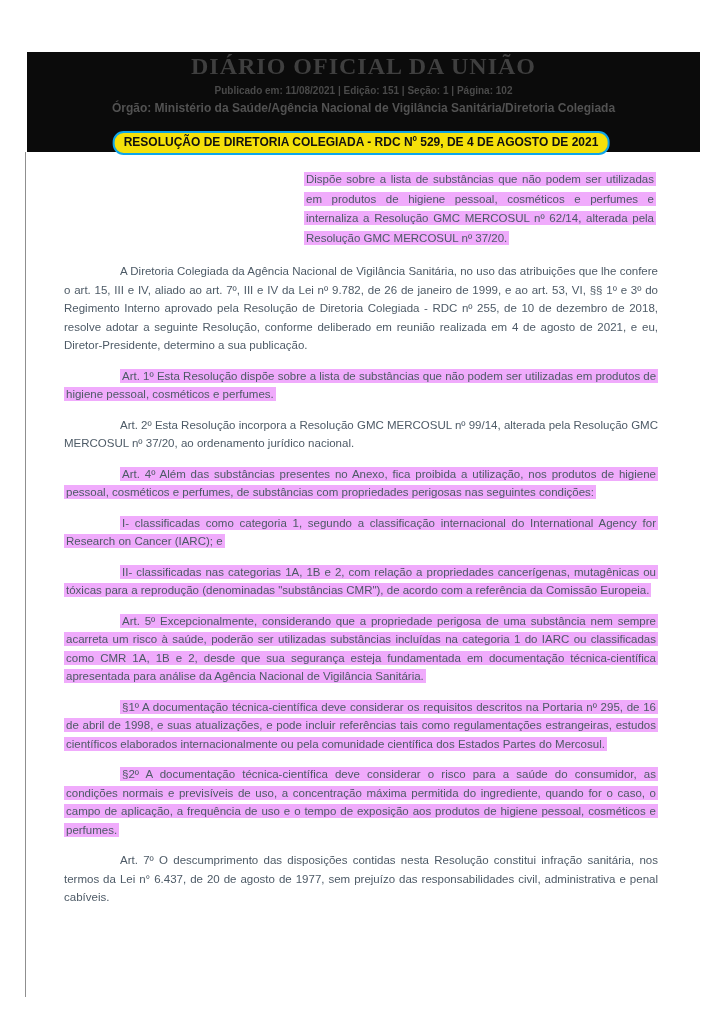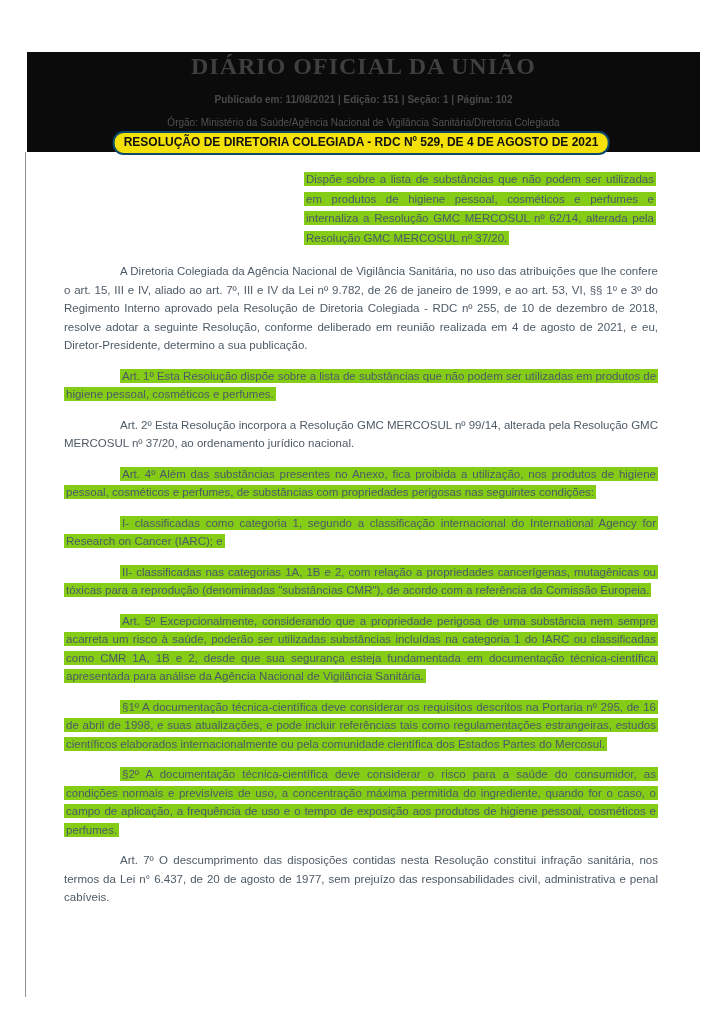--- a/index.html
+++ b/index.html
@@ -34,38 +34,38 @@
     font-size: 24px;
     letter-spacing: 1px;
     color: #3f3f3f;
     margin: 0;
     line-height: 28px;
   }
   .gazette-pubinfo {
     font-size: 10px;
     color: #4a4a4a;
     font-weight: 700;
-    margin-top: 14px;
+    margin-top: 5px;
     line-height: 12px;
   }
   .gazette-organ {
-    font-size: 10px;
+    font-size: 12px;
     color: #525252;
-    font-weight: 400;
-    margin-top: 11px;
+    font-weight: 700;
+    margin-top: 5px;
     line-height: 12px;
   }
   
   .resolution-pill {
     position: absolute;
     left: 361px;
     top: 131px;
     transform: translateX(-50%);
     background: #f5e10a;
-    border: 2px solid #0c4a6e;
+    border: 2px solid #0ea5e9;
     border-radius: 11px;
     padding: 2px 9px 3px 9px;
     font-size: 12px;
     font-weight: 700;
     color: #111111;
     white-space: nowrap;
     line-height: 15px;
   }
   
   .content-area {
@@ -88,21 +88,21 @@
   }
   .doc-body p.para {
     margin: 12px 0 6px 0;
     font-size: 11.5px;
     line-height: 18.5px;
     text-align: justify;
     text-indent: 56px;
     color: #4d5a66;
   }
   .hl {
-    background: #84cc16;
+    background: #f0abfc;
     padding: 1px 2px;
     -webkit-box-decoration-break: clone;
     box-decoration-break: clone;
   }
 </style>
 </head>
 <body>
 
 <div class="page">
 

